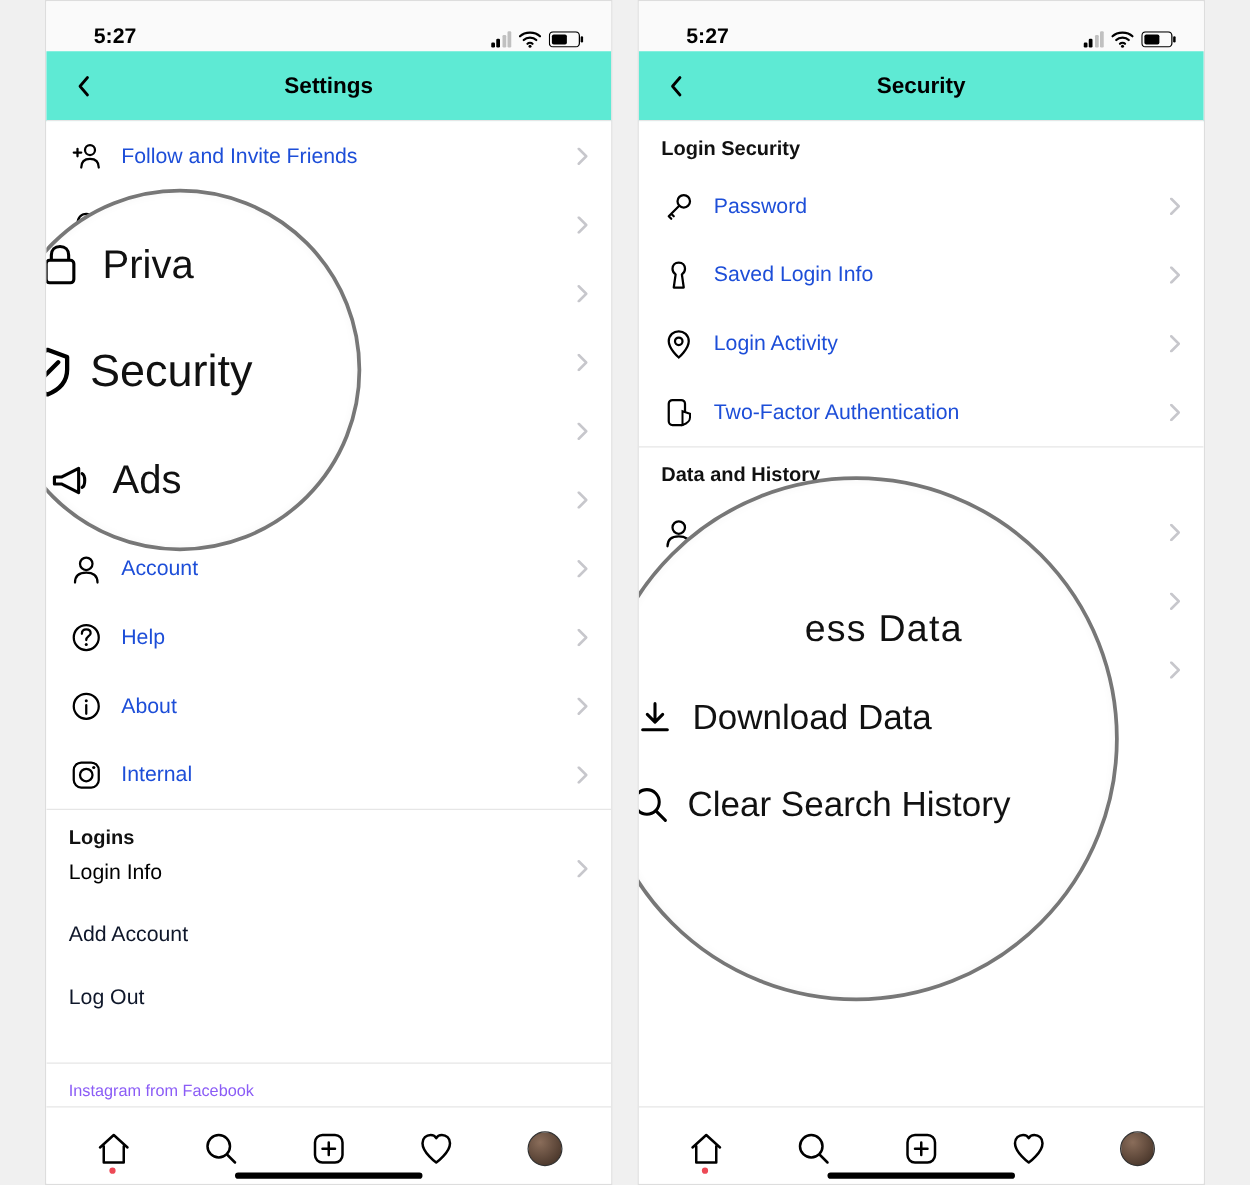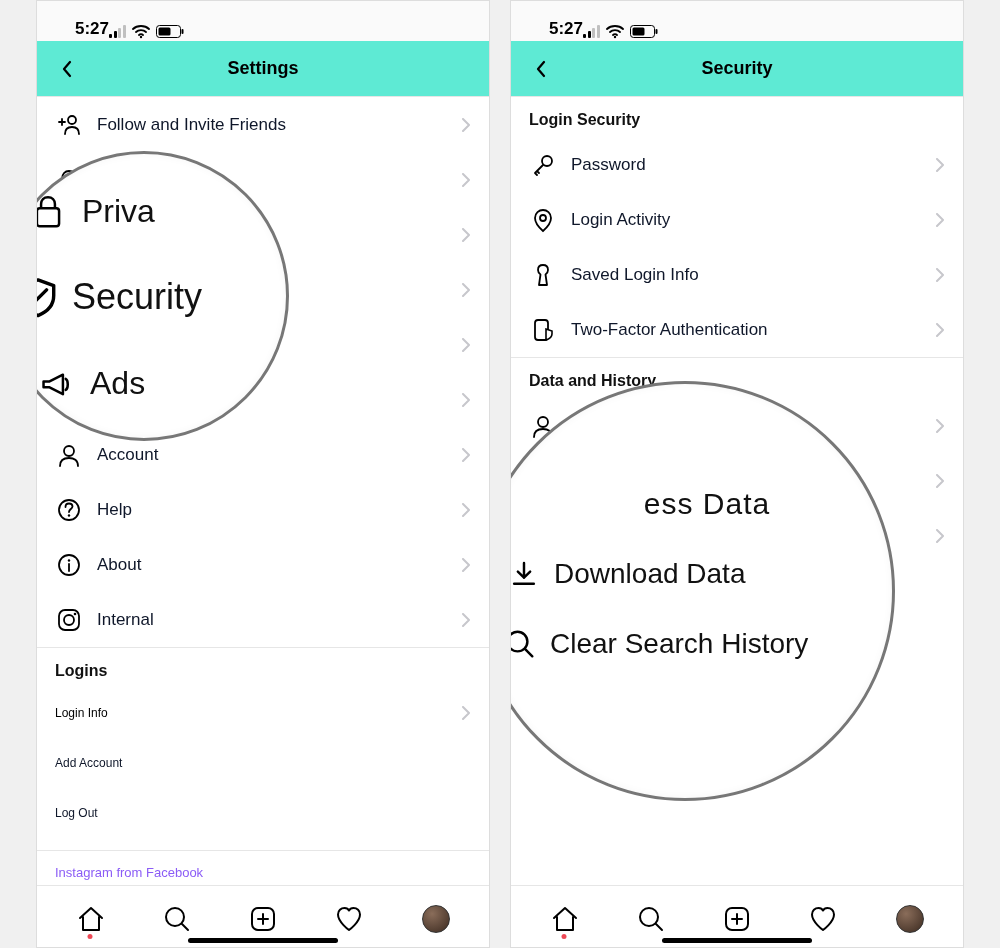--- a/index.html
+++ b/index.html
@@ -19,20 +19,21 @@
     background: #fff;
     border: 1px solid #ddd;
     display: flex;
     flex-direction: column;
     position: relative;
     overflow: hidden;
   }
   .status-bar {
     height: 40px;
     display: flex;
+    justify-content: space-between;
     align-items: flex-end;
     padding: 0 22px 2px 38px;
     background: #fafafa;
   }
   .status-time { font-weight: 600; font-size: 17px; }
   .status-icons { display: flex; align-items: center; gap: 6px; }
   .signal-bars { display: inline-flex; align-items: flex-end; gap: 1.5px; }
   .signal-bars span { width: 3px; background: #000; border-radius: 1px; }
   .signal-bars span.dim { background: #c0c0c0; }
   .sb1 { height: 4px; } .sb2 { height: 7px; } .sb3 { height: 10px; } .sb4 { height: 13px; }
@@ -72,39 +73,38 @@
     height: 28px;
     display: flex;
     align-items: center;
     justify-content: center;
     margin-right: 14px;
     flex-shrink: 0;
   }
   .list-row .label {
     flex: 1;
     font-size: 17px;
-    color: #0f172a;
+    color: #1d4ed8;
   }
   .list-row .chev {
     color: #c7c7cc;
     flex-shrink: 0;
   }
   .section-header {
     padding: 14px 18px 8px;
     font-size: 16px;
     font-weight: 600;
     color: #111;
     border-top: 1px solid #e6e6e6;
   }
   .plain-row {
     height: 50px;
     display: flex;
-    align-items: center;
     padding: 0 18px;
-    font-size: 12px;
+    font-size: 17px;
   }
   .plain-row .label { flex: 1; }
   .link-blue { color: #0f172a; }
   .footer-text {
     padding: 14px 18px 6px;
     font-size: 13px;
     color: #8b5cf6;
     border-top: 1px solid #e6e6e6;
     margin-top: 12px;
   }
@@ -558,37 +558,37 @@
       <span class="label">Password</span>
       <span class="chev">
           <svg width="10" height="14">
             <use href="#chev-right"></use>
           </svg>
         </span>
     </div>
     <div class="list-row">
       <span class="icon">
           <svg width="26" height="26">
+            <use href="#icon-keyhole"></use>
+          </svg>
+        </span>
+      <span class="label">Saved Login Info</span>
+      <span class="chev">
+          <svg width="10" height="14">
+            <use href="#chev-right"></use>
+          </svg>
+        </span>
+    </div>
+    <div class="list-row">
+      <span class="icon">
+          <svg width="26" height="26">
             <use href="#icon-pin"></use>
           </svg>
         </span>
       <span class="label">Login Activity</span>
-      <span class="chev">
-          <svg width="10" height="14">
-            <use href="#chev-right"></use>
-          </svg>
-        </span>
-    </div>
-    <div class="list-row">
-      <span class="icon">
-          <svg width="26" height="26">
-            <use href="#icon-keyhole"></use>
-          </svg>
-        </span>
-      <span class="label">Saved Login Info</span>
       <span class="chev">
           <svg width="10" height="14">
             <use href="#chev-right"></use>
           </svg>
         </span>
     </div>
     <div class="list-row">
       <span class="icon">
           <svg width="26" height="26">
             <use href="#icon-phone-shield"></use>

